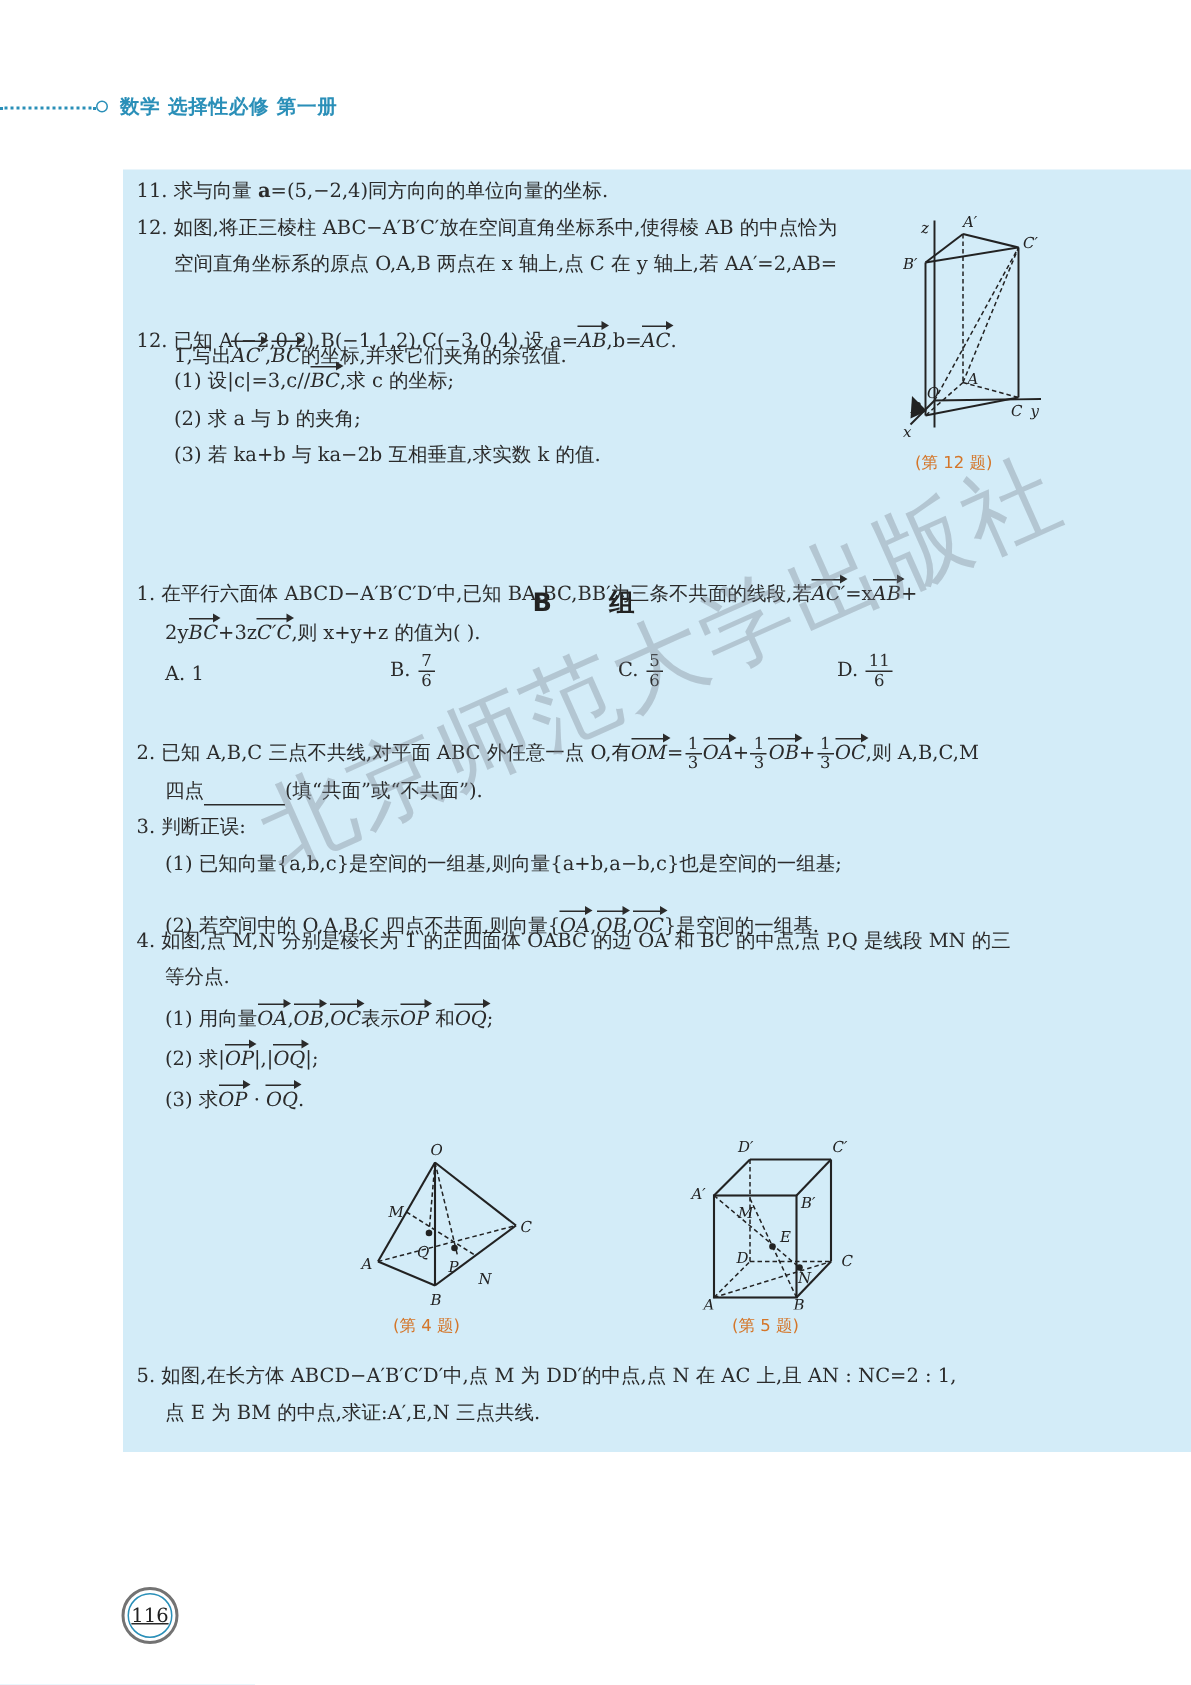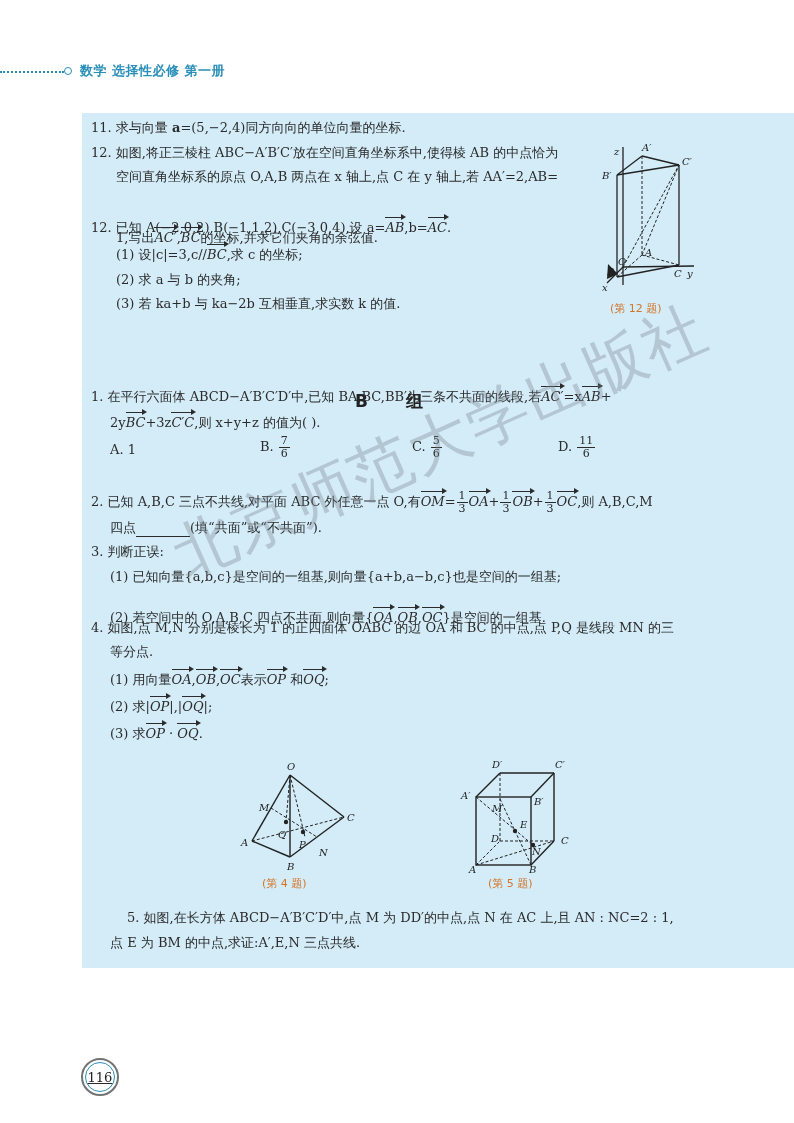--- a/index.html
+++ b/index.html
@@ -254,21 +254,21 @@
     <text x="38" y="59">M</text>
     <text x="66" y="75">E</text>
     <text x="37" y="89">D</text>
     <text x="107" y="91">C</text>
     <text x="78" y="102">N</text>
     <text x="15" y="120">A</text>
     <text x="75" y="120">B</text>
   </svg>
   <div class="caption" style="left:406px; top:763px;">(第 5 题)</div>
 
-  <div class="line" style="left:9px; top:796px;margin-left:36px;">
+  <div class="line" style="left:9px; top:796px;">
     <span>5.</span>
     <span>如图,在长方体 ABCD−A′B′C′D′中,点 M 为 DD′的中点,点 N 在 AC 上,且 AN : NC=2 : 1,</span>
   </div>
   <div class="line" style="left:28px; top:821px;">点 E 为 BM 的中点,求证:A′,E,N 三点共线.</div>
 </div>
 
 <div class="watermark">北京师范大学出版社</div>
 
 <div class="pagenum">
   <div class="inner">116</div>

